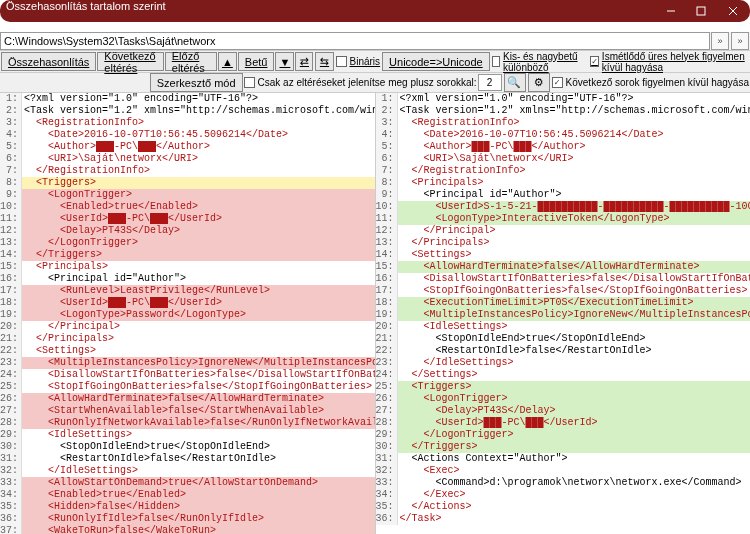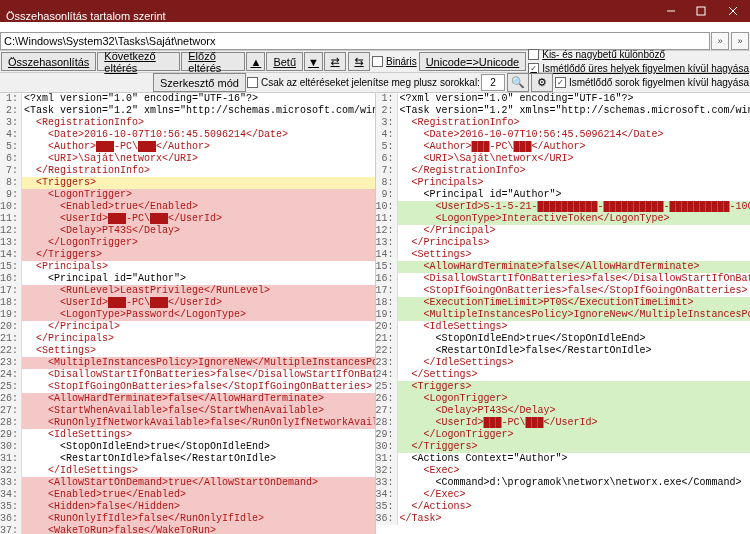--- a/index.html
+++ b/index.html
@@ -1,17 +1,17 @@
 <!DOCTYPE html>
 <html><head>
 <meta charset="utf-8">
 <style>
 * { margin:0; padding:0; box-sizing:border-box; }
 body { font-family:"Segoe UI","Tahoma",sans-serif; font-size:11px; background:#fff; overflow:hidden; width:750px; height:534px; }
-.titlebar { background:#7d1a1a; color:#fff; height:22px; display:flex; align-items:flex-end; padding:0 0 0 6px; font-size:11px; }
+.titlebar { background:#7d1a1a; color:#fff; height:22px; display:flex; align-items:flex-start; padding:0 0 0 6px; font-size:11px;border-radius:10px; }
 .titlebar .title { flex:1; }
 .winbtns { display:flex; height:22px; }
 .winbtn { width:30px; height:22px; display:flex; align-items:center; justify-content:center; color:#fff; }
 .winbtn.close { width:34px; }
 .winbtn svg { width:10px; height:10px; }
 
 .paths { display:flex; height:19px; border-bottom:1px solid #ccc; background:#f4f4f4;margin-top:10px; }
 .patharrow { width:18px; height:18px; border:1px solid #999; background:#f8f8f8; display:flex; align-items:center; justify-content:center; margin:0 1px; font-size:9px; color:#444;}
 .pathinput { flex:1; height:18px; border:1px solid #999; padding:0 3px; font-size:11px; background:#fff; }
 
@@ -82,21 +82,21 @@
     <div class="tbtn icon">▼</div>
   </div>
   <div class="rightbar">
     <div class="tbtn icon">⇄</div>
     <div class="tbtn icon">⇆</div>
     <div class="chk">
         <div class="chkbox"></div>
         <span>Bináris</span>
       </div>
     <div class="tbtn">Unicode=&gt;Unicode</div>
-    <div style="display:flex;flex-direction:column;gap:0;">
+    <div style="display:flex;flex-direction:row;gap:0;">
       <div class="chk">
           <div class="chkbox"></div>
           <span>Kis- és nagybetű különböző</span>
         </div>
       <div class="chk">
           <div class="chkbox ck"></div>
           <span>Ismétlődő üres helyek figyelmen kívül hagyása</span>
         </div>
     </div>
   </div>
@@ -109,21 +109,21 @@
         <div class="chkbox"></div>
         <span>Csak az eltéréseket jelenítse meg plusz sorokkal:</span>
       </div>
     <input class="numinput" value="2" style="">
   </div>
   <div class="rightbar">
     <div class="tbtn icon">🔍</div>
     <div class="tbtn icon">⚙</div>
     <div class="chk">
         <div class="chkbox ck"></div>
-        <span>Ismétlődő sorok figyelmen kívül hagyása</span>
+        <span>Következő sorok figyelmen kívül hagyása</span>
       </div>
   </div>
 </div>
 
 <div class="panes">
   <div class="pane" id="pane-left">
       <div class="ln "><div class="gut">1:</div><div class="txt blk">&lt;?xml version="1.0" encoding="UTF-16"?&gt;</div></div>
       <div class="ln "><div class="gut">2:</div><div class="txt blk">&lt;Task version="1.2" xmlns="http://schemas.microsoft.com/windows/2004/02/mit/task"&gt;</div></div>
       <div class="ln "><div class="gut">3:</div><div class="txt red">  &lt;RegistrationInfo&gt;</div></div>
       <div class="ln "><div class="gut">4:</div><div class="txt red">    &lt;Date&gt;2016-10-07T10:56:45.5096214&lt;/Date&gt;</div></div>

